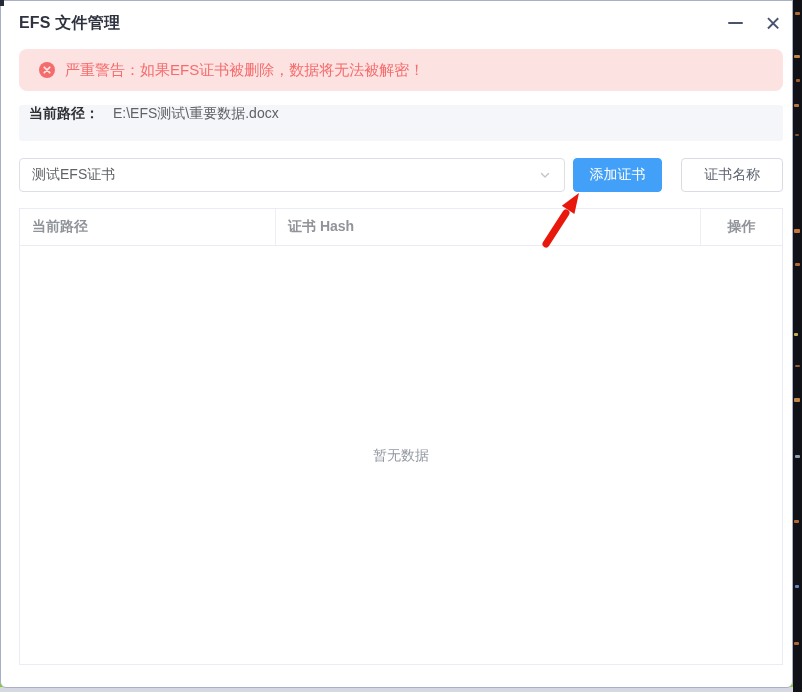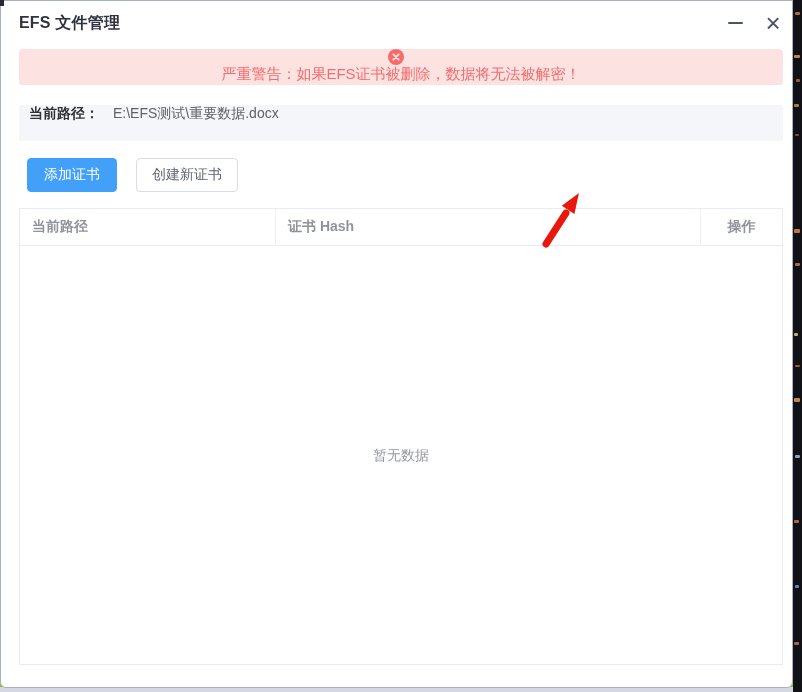--- a/index.html
+++ b/index.html
@@ -20,22 +20,22 @@
   }
 
   .titlebar { position:absolute; left:18px; right:9px; top:0; height:44px; display:flex; align-items:center; }
   .title { font-size:16px; font-weight:bold; color:#2f3340; letter-spacing:0.2px; }
   .win-controls { margin-left:auto; display:flex; align-items:center; gap:18px; }
   .ctrl { background:none; border:none; padding:0; cursor:pointer; width:20px; height:22px;
           display:flex; align-items:center; justify-content:center; }
   .min-bar { width:15px; height:2px; background:#49536c; border-radius:1px; }
   .close-glyph { font-size:26px; line-height:20px; color:#49536c; font-weight:normal; }
 
-  .alert { position:absolute; left:18px; right:9px; top:48px; height:36px; background:#fde2e2;
-           border-radius:3px; display:flex; align-items:center; padding:0 20px; box-sizing:border-box;flex-direction:column; }
+  .alert { position:absolute; left:18px; right:9px; top:48px; height:42px; background:#fde2e2;
+           border-radius:8px; display:flex; align-items:center; padding:0 20px; box-sizing:border-box; }
   .alert-icon { display:flex; margin-right:10px; flex:0 0 auto; }
   .alert-text { color:#f56c6c; font-size:15px; }
 
   .path-row { position:absolute; left:18px; right:9px; top:104px; height:36px; background:#f4f6fa;
               border-radius:3px; display:flex; padding:0 10px; box-sizing:border-box; }
   .path-label { font-weight:bold; color:#303133; font-size:14px; }
   .path-value { color:#606266; font-size:14px; margin-left:14px; }
 
   .controls-row { position:absolute; left:18px; right:9px; top:157px; height:34px; display:flex; align-items:center; }
   .select { width:547px; height:34px; border:1px solid #dcdfe6; border-radius:4px; background:#fff;
@@ -106,22 +106,30 @@
       </span>
       <span class="alert-text">严重警告：如果EFS证书被删除，数据将无法被解密！</span>
     </div>
 
     <div class="path-row">
       <span class="path-label">当前路径：</span>
       <span class="path-value">E:\EFS测试\重要数据.docx</span>
     </div>
 
     <div class="controls-row">
+      <div class="select">
+        <span class="select-value">测试EFS证书</span>
+        <span class="chevron">
+          <svg width="14" height="14" viewBox="0 0 14 14">
+            <polyline points="3.5,5.5 7,9 10.5,5.5" fill="none" stroke="#c0c4cc" stroke-width="1.4" stroke-linecap="round" stroke-linejoin="round"></polyline>
+          </svg>
+        </span>
+      </div>
       <button class="btn btn-primary">添加证书</button>
-      <button class="btn btn-plain">创建新证书</button>
+      <button class="btn btn-plain">证书名称</button>
     </div>
 
     <div class="table">
       <div class="thead">
         <div class="th th-name">当前路径</div>
         <div class="th th-hash">证书 Hash</div>
         <div class="th th-action">操作</div>
       </div>
       <div class="tbody">
         <span class="empty">暂无数据</span>

